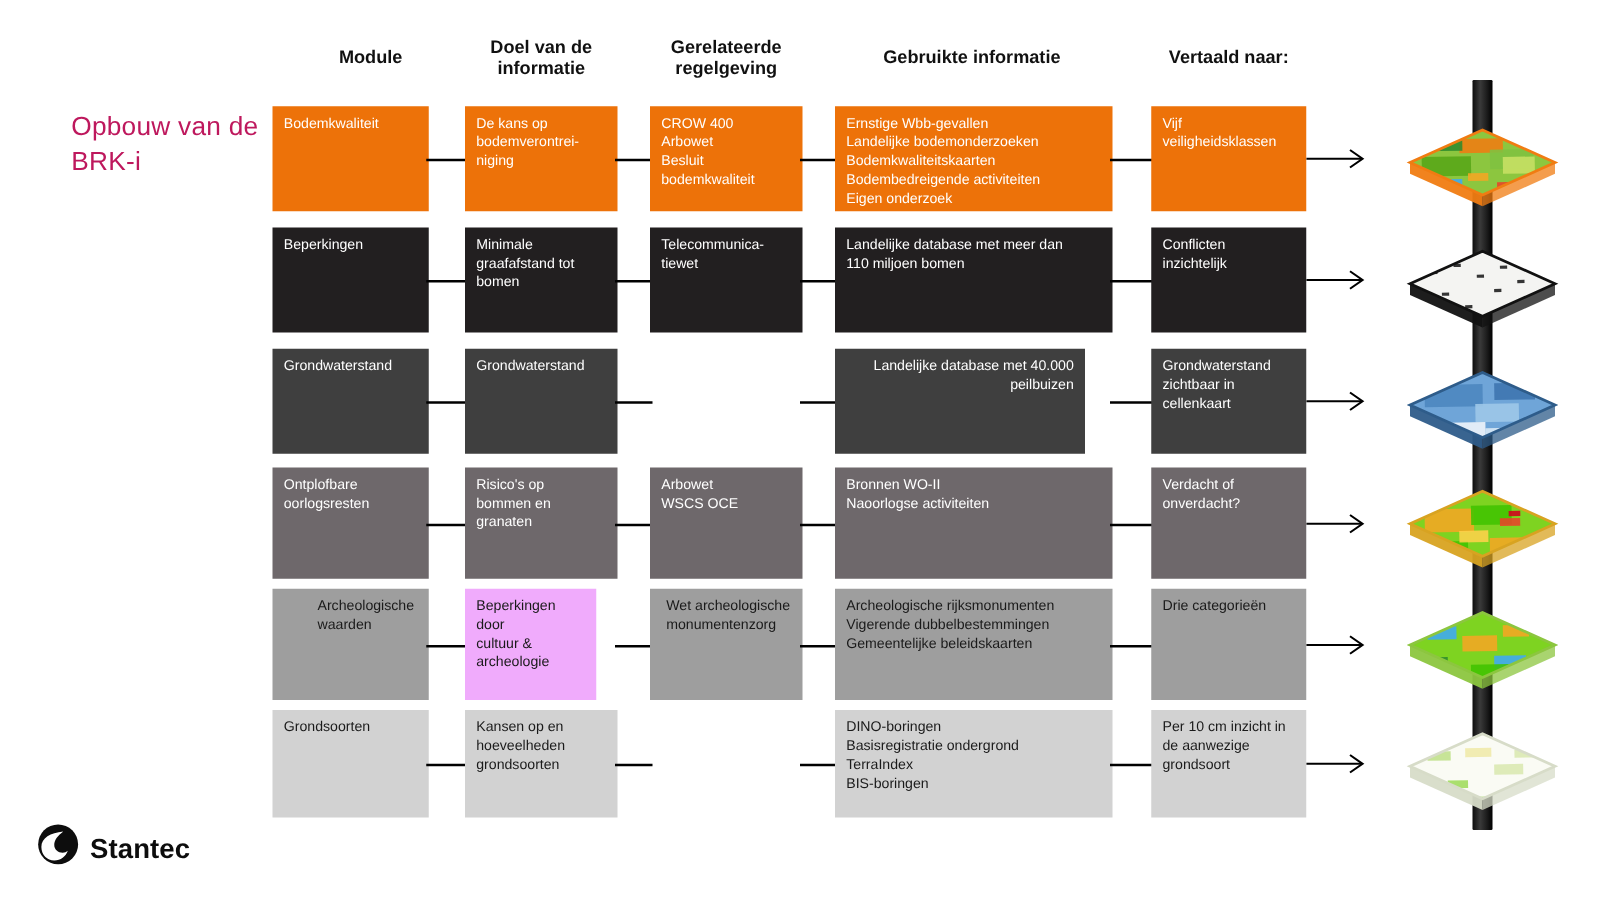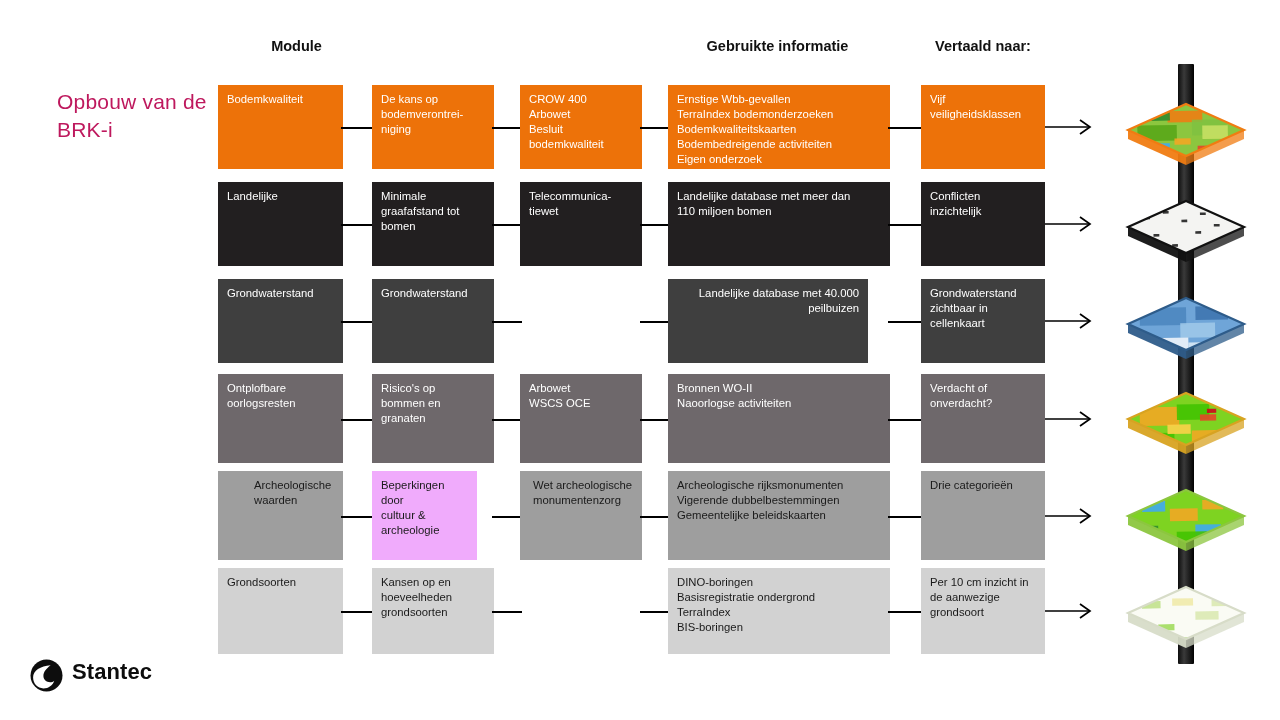--- a/index.html
+++ b/index.html
@@ -48,34 +48,38 @@
   .stack{position:absolute;left:1098px;top:60px;width:182px;height:610px;}
   .pole{
     position:absolute;left:80px;top:4px;width:16px;height:600px;
     background:linear-gradient(90deg,#0d0d0d 0%,#3a3a3a 38%,#1c1c1c 72%,#000 100%);
     border-radius:1px;
   }
   .layer{position:absolute;width:128px;height:96px;}
   .layer svg{display:block;}
 
   
-  .logo{position:absolute;left:30px;top:659px;display:flex;align-items:flex-start;gap:9px;}
+  .logo{position:absolute;left:30px;top:659px;display:flex;align-items:flex-end;gap:9px;}
   .logo-mark{width:33px;height:33px;}
   .logo-text{font-size:22px;font-weight:700;color:#0d0d0d;letter-spacing:.1px;}
 </style>
 </head>
 <body>
 
 <div id="slide">
 
   <div class="title">Opbouw
 van de
 BRK-i</div>
 
   <div class="col-head" style="left:234px;top:38px;width:125px;">Module</div>
+  <div class="col-head" style="left:368px;top:30px;width:130px;">Doel van de
+informatie</div>
+  <div class="col-head" style="left:516px;top:30px;width:130px;">Gerelateerde
+regelgeving</div>
   <div class="col-head" style="left:665px;top:38px;width:225px;">Gebruikte informatie</div>
   <div class="col-head" style="left:918px;top:38px;width:130px;">Vertaald naar:</div>
 
   <div id="grid-layer">
       <div class="box light-text" style="left: 218px; top: 85px; width: 125px; height: 84px; background: rgb(237, 114, 9);">
         <span class="ln">Bodemkwaliteit</span>
       </div>
       <div class="conn" style="left: 341px; top: 127px; width: 33px;"></div>
       <div class="box light-text" style="left: 372px; top: 85px; width: 122px; height: 84px; background: rgb(237, 114, 9);">
         <span class="ln">De kans op</span>
@@ -85,32 +89,32 @@
       <div class="conn" style="left: 492px; top: 127px; width: 30px;"></div>
       <div class="box light-text" style="left: 520px; top: 85px; width: 122px; height: 84px; background: rgb(237, 114, 9);">
         <span class="ln">CROW 400</span>
         <span class="ln">Arbowet</span>
         <span class="ln">Besluit</span>
         <span class="ln">bodemkwaliteit</span>
       </div>
       <div class="conn" style="left: 640px; top: 127px; width: 30px;"></div>
       <div class="box light-text" style="left: 668px; top: 85px; width: 222px; height: 84px; background: rgb(237, 114, 9);">
         <span class="ln">Ernstige Wbb-gevallen</span>
-        <span class="ln">TerraIndex bodemonderzoeken</span>
+        <span class="ln">Landelijke bodemonderzoeken</span>
         <span class="ln">Bodemkwaliteitskaarten</span>
         <span class="ln">Bodembedreigende activiteiten</span>
         <span class="ln">Eigen onderzoek</span>
       </div>
       <div class="conn" style="left: 888px; top: 127px; width: 35px;"></div>
       <div class="box light-text" style="left: 921px; top: 85px; width: 124px; height: 84px; background: rgb(237, 114, 9);">
         <span class="ln">Vijf</span>
         <span class="ln">veiligheidsklassen</span>
       </div>
       <div class="box light-text" style="left: 218px; top: 182px; width: 125px; height: 84px; background: rgb(34, 31, 32);">
-        <span class="ln">Landelijke</span>
+        <span class="ln">Beperkingen</span>
       </div>
       <div class="conn" style="left: 341px; top: 224px; width: 33px;"></div>
       <div class="box light-text" style="left: 372px; top: 182px; width: 122px; height: 84px; background: rgb(34, 31, 32);">
         <span class="ln">Minimale</span>
         <span class="ln">graafafstand tot</span>
         <span class="ln">bomen</span>
       </div>
       <div class="conn" style="left: 492px; top: 224px; width: 30px;"></div>
       <div class="box light-text" style="left: 520px; top: 182px; width: 122px; height: 84px; background: rgb(34, 31, 32);">
         <span class="ln">Telecommunica-</span>

